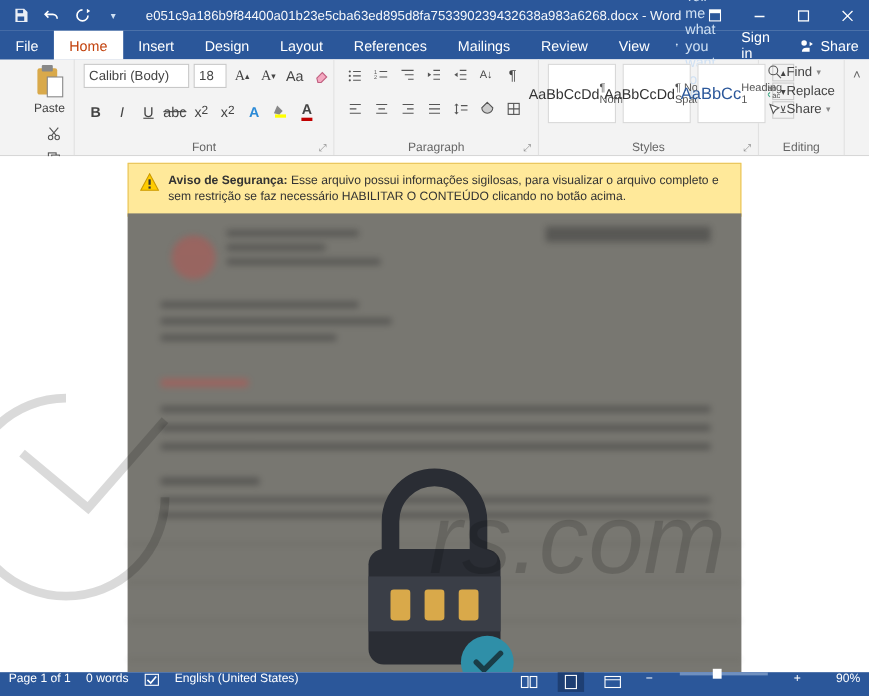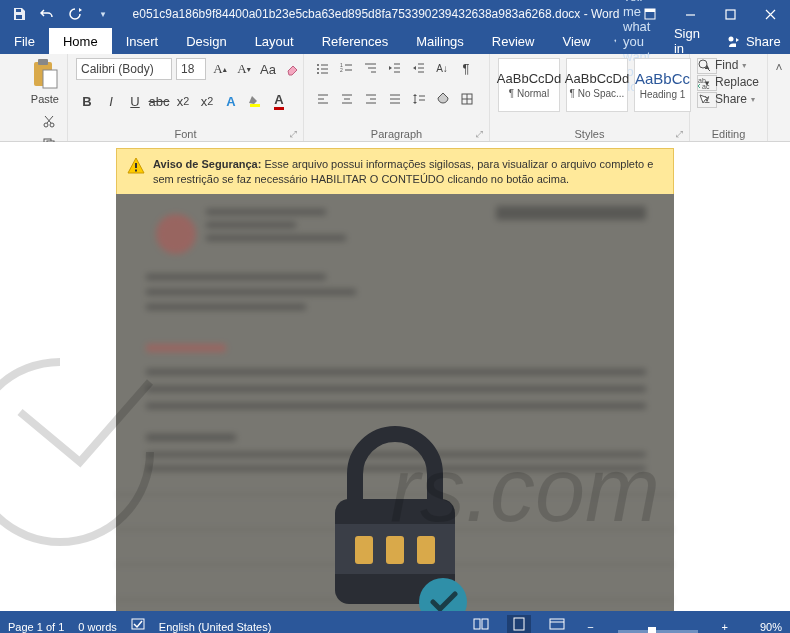--- a/index.html
+++ b/index.html
@@ -8,54 +8,54 @@
 .titlebar { height: 28px; background: #2b579a; color: #fff; display: flex; align-items: center; font-size: 12px; }
 .qat { display: flex; gap: 2px; padding: 0 6px; align-items: center; }
 .qat .btn { width: 26px; height: 24px; display: flex; align-items: center; justify-content: center; cursor: pointer; }
 .title { flex: 1; text-align: center; opacity: .95; }
 .winbtns { display: flex; }
 .winbtns .btn { width: 40px; height: 28px; display: flex; align-items: center; justify-content: center; cursor: pointer; }
 
 .menubar { height: 26px; background: #2b579a; display: flex; color: #fff; font-size: 13px; }
 .menubar .tab { padding: 0 14px; display: flex; align-items: center; cursor: pointer; }
 .menubar .tab.file { background: #2b579a; }
-.menubar .tab.active { background: #fff; color: #000000; }
+.menubar .tab.active { background: #fff; color: #c2410c; }
 .menubar .tell { flex: 1; display: flex; align-items: center; gap: 6px; color: #cfe0f3; padding-left: 10px; }
 .menubar .signin { padding: 0 14px; display: flex; align-items: center; cursor: pointer; }
 .menubar .share { padding: 0 12px; display: flex; align-items: center; gap: 6px; cursor: pointer; }
 
 .ribbon { height: 88px; background: #f3f3f3; border-bottom: 1px solid #d4d4d4; display: flex; font-size: 12px; color: #444; }
 .rgroup { border-right: 1px solid #e1e1e1; display: flex; flex-direction: column; padding: 4px 8px 1px; }
 .rgroup .body { flex: 1; display: flex; align-items: flex-start; gap: 6px; }
 .rgroup .label { text-align: center; font-size: 11px; color: #666; padding-top: 2px; position: relative; }
 .rgroup .label .dlg { position: absolute; right: -2px; bottom: 0; font-size: 9px; color: #888; cursor: pointer; }
 .ctrl { height: 22px; border: 1px solid #c8c8c8; background: #fff; display: flex; align-items: center; padding: 0 4px; font-size: 12px; }
 .minibtn { width: 20px; height: 20px; display: flex; align-items: center; justify-content: center; cursor: pointer; font-size: 13px; color: #444; }
 .fontrow { display: flex; gap: 4px; align-items: center; margin-bottom: 4px; justify-content: center; }
 .fontrow2 { display: flex; gap: 2px; align-items: center; }
 .fontrow2 .minibtn { width: 22px; height: 22px; }
 
-.stylebox { width: 62px; height: 54px; border: 1px solid #d8d8d8; background: #fff; display: flex; flex-direction: column; align-items: center; justify-content: center; cursor: pointer; font-size: 10px; }
+.stylebox { width: 62px; height: 54px; border: 1px solid #d8d8d8; background: #fff; display: flex; align-items: center; justify-content: center; cursor: pointer; font-size: 10px; }
 .stylebox .preview { font-size: 13px; color: #333; }
 .stylebox .name { color: #555; margin-top: 2px; }
 .stylebox.heading .preview { color: #2b579a; font-size: 15px; }
 
 .editcol { display: flex; flex-direction: column; gap: 3px; }
 .editcol .row { display: flex; align-items: center; gap: 4px; cursor: pointer; font-size: 12px; }
 
 .docarea { height: 469px; background: #fff; position: relative; overflow: hidden; }
 .banner { margin: 6px 116px 0; background: #ffe99a; border: 1px solid #e8c45a; padding: 8px 10px; display: flex; gap: 8px; font-size: 11px; color: #333; line-height: 1.4; }
 .banner .warn { width: 18px; height: 18px; flex-shrink: 0; }
 
 .page { position: absolute; left: 116px; right: 116px; top: 52px; bottom: -60px; background: #787771; }
 .page .blurred { position: absolute; inset: 0; filter: blur(3px); opacity: .45; }
 .page .blurred .blk { position: absolute; background: #333; border-radius: 2px; }
 .page .lock { position: absolute; left: 50%; top: 230px; transform: translateX(-50%); }
 
-.statusbar { height: 22px; background: #2b579a; color: #fff; display: flex; align-items: flex-end; font-size: 11px; padding: 0 8px; gap: 14px; }
+.statusbar { height: 22px; background: #2b579a; color: #fff; display: flex; align-items: flex-start; font-size: 11px; padding: 0 8px; gap: 14px; }
 .statusbar .spacer { flex: 1; }
 .statusbar .viewbtn { width: 24px; height: 18px; display: flex; align-items: center; justify-content: center; cursor: pointer; }
 .statusbar .slider { width: 80px; height: 3px; background: #6f90c0; position: relative; margin: 0 6px; }
 .statusbar .slider .thumb { position: absolute; left: 38%; top: -3px; width: 8px; height: 9px; background: #fff; }
 
 .watermark { position: absolute; pointer-events: none; opacity: .14; }
 .wm1 { left: -40px; top: 180px; }
 .wm2 { right: 40px; bottom: 60px; }
 </style>
 </head>

